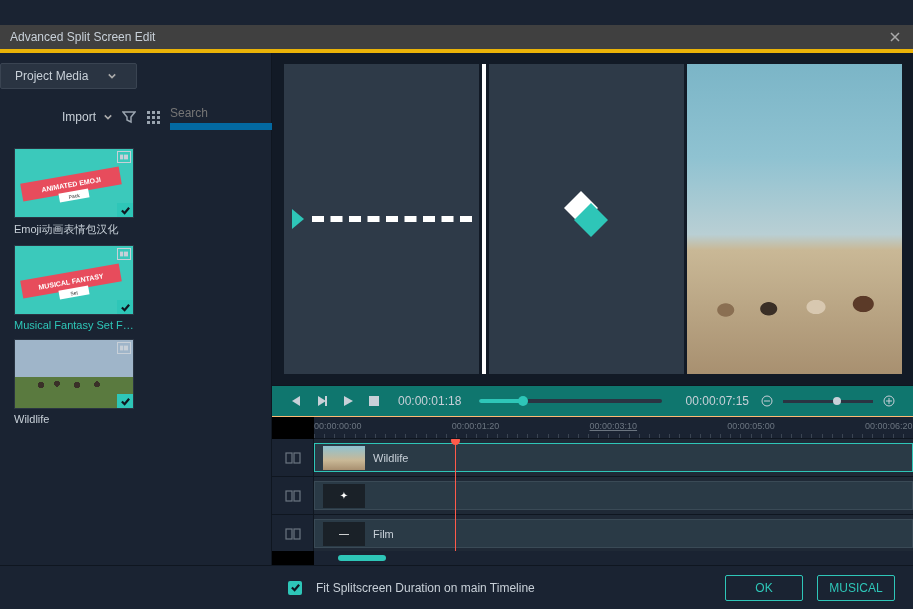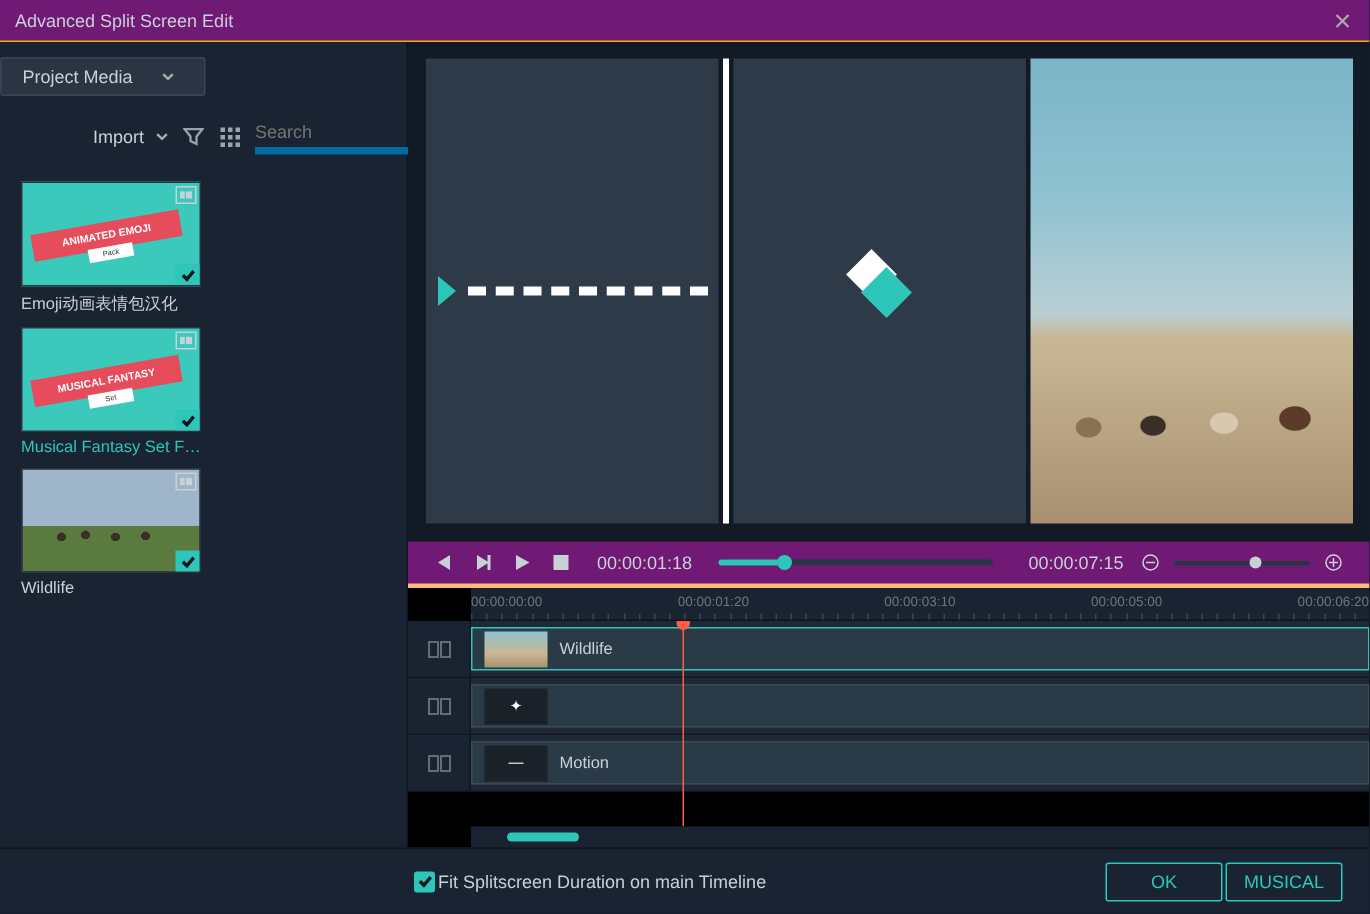--- a/index.html
+++ b/index.html
@@ -1,35 +1,35 @@
 <!DOCTYPE html>
 <html><head>
 <meta charset="utf-8">
 <style>
 * { margin: 0; padding: 0; box-sizing: border-box; font-family: "Segoe UI", Arial, sans-serif; }
 body { background: #1a2332; color: #c8d0d8; font-size: 12px; width: 913px; height: 609px; overflow: hidden; }
 .window { display: flex; flex-direction: column; height: 100%; background: #1a2332; }
-.titlebar { height: 28px; display: flex; align-items: center; justify-content: space-between; padding: 0 10px; background: #701a75; border-bottom: 1px solid #eab308; }
+.titlebar { height: 28px; display: flex; align-items: center; justify-content: space-between; padding: 0 10px; background: #404040; border-bottom: 4px solid #eab308; margin-top: 25px; }
 .close-x { width: 16px; height: 16px; cursor: pointer; color: #aaa; display:flex; align-items:center; justify-content:center; }
 .close-x svg { width:10px; height:10px; stroke:#aaa; stroke-width:1.5; }
 .body { flex: 1; display: flex; min-height: 0; }
 .sidebar { width: 272px; background: #1a2332; display: flex; flex-direction: column; border-right: 1px solid #0f1620; }
 .tabs { display: flex; gap: 0; padding: 8px 10px 0 10px; }
 .tab { padding: 6px 10px 8px; font-size: 12px; color: #9aa4af; cursor: pointer; border-bottom: 2px solid transparent; }
 .tab.active { color: #2ec6b8; border-bottom-color: #2ec6b8; }
 .dropdown-row { display:flex; padding: 10px 0; }
 .dropdown { background: #2a3442; border: 1px solid #3a4452; padding: 5px 20px 5px 14px; font-size: 12px; color:#c8d0d8; cursor:pointer; display:flex; align-items:center; gap:20px; border-radius:2px; }
 .chev { display:inline-block; }
 .chev svg { width:8px; height:8px; stroke:#aaa; stroke-width:2; fill:none; }
 .toolbar-row { display:flex; align-items:center; gap:10px; padding: 4px 14px 8px; margin-left: 48px; }
 .import-btn { display:flex; align-items:center; gap:8px; font-size:12px; color:#c8d0d8; cursor:pointer; }
 .tbicon { width:16px; height:16px; display:flex; align-items:center; justify-content:center; cursor:pointer; }
 .tbicon svg { width:14px; height:14px; stroke:#9aa4af; fill:none; stroke-width:1.5; }
 .tbicon.grid svg rect { fill:#9aa4af; stroke:none; }
-.search { flex:1; display:flex; background:transparent; border-bottom:5px solid #0369a1; padding:2px 0; }
+.search { flex:1; display:flex; background:transparent; border-bottom:7px solid #0369a1; padding:2px 0; }
 .search input { flex:1; background:transparent; border:none; outline:none; color:#c8d0d8; font-size:12px; }
 .clips { padding: 10px 14px; display:flex; flex-direction:column; gap:8px; overflow:auto; }
 .clip { width: 120px; }
 .thumb { width:120px; height:70px; position:relative; background:#3bc9bb; border:1px solid #2a3442; }
 .thumb .ribbon { position:absolute; top:26px; left:6px; width:100px; height:18px; background:#e74c5c; transform:rotate(-10deg); display:flex; align-items:center; justify-content:center; font-size:7px; font-weight:bold; color:#fff; }
 .thumb .subribbon { position:absolute; top:42px; left:44px; width:30px; height:9px; background:#fff; transform:rotate(-10deg); font-size:5px; color:#333; display:flex; align-items:center; justify-content:center; }
 .thumb .corner { position:absolute; top:2px; right:2px; width:14px; height:12px; border:1px solid #c8d0d8; display:flex; align-items:center; justify-content:center; }
 .thumb .corner svg { width:8px; height:6px; fill:#c8d0d8; }
 .thumb .check { position:absolute; bottom:0; right:0; width:16px; height:14px; background:#2ec6b8; display:flex; align-items:center; justify-content:center; }
 .thumb .check svg { width:9px; height:9px; stroke:#0f1620; stroke-width:2.5; fill:none; }
@@ -43,21 +43,21 @@
 .panel { width:195px; height:100%; background:#2e3a48; position:relative; }
 .panel.left::before { content:""; position:absolute; left:8px; top:50%; transform:translateY(-50%); width:0; height:0; border-left:12px solid #2ec6b8; border-top:10px solid transparent; border-bottom:10px solid transparent; }
 .panel.left::after { content:""; position:absolute; left:28px; top:50%; transform:translateY(-50%); width:160px; height:0; border-top:6px dashed #fff; }
 .panel.mid { display:flex; align-items:center; justify-content:center; }
 .diamond { position:relative; width:34px; height:34px; }
 .diamond::before { content:""; position:absolute; width:24px; height:24px; background:#fff; transform:rotate(45deg); top:-6px; left:0; }
 .diamond::after { content:""; position:absolute; width:24px; height:24px; background:#2ec6b8; transform:rotate(45deg); top:6px; left:10px; }
 .divider { width:4px; background:#fff; }
 .panel.right { width:215px; background: linear-gradient(to bottom, #7bb5c7 0%, #8fc2d1 30%, #b9cfd4 55%, #c9b896 60%, #a89070 100%); overflow:hidden; }
 .panel.right::after { content:""; position:absolute; bottom:40px; left:0; right:0; height:60px; background: radial-gradient(ellipse 18px 14px at 82% 50%, #5b3a28 0 10px, transparent 11px), radial-gradient(ellipse 16px 12px at 60% 55%, #d8c8b0 0 9px, transparent 10px), radial-gradient(ellipse 14px 11px at 38% 58%, #3a2f26 0 8px, transparent 9px), radial-gradient(ellipse 14px 11px at 18% 60%, #8a6f52 0 8px, transparent 9px); }
-.transport { height:32px; background:#701a75; display:flex; align-items:center; gap:10px; padding:0 16px; border-top:1px solid #0f1620; border-bottom:3px solid #fdba74; }
+.transport { height:32px; background:#0f766e; display:flex; align-items:center; gap:10px; padding:0 16px; border-top:1px solid #0f1620; border-bottom:1px solid #fdba74; }
 .ticon { width:16px; height:16px; display:flex; align-items:center; justify-content:center; cursor:pointer; }
 .ticon svg { width:12px; height:12px; fill:#c8d0d8; }
 .timecode { font-size:12px; color:#c8d0d8; margin-left:6px; }
 .scrubber { flex:1; height:4px; background:#2a3442; position:relative; margin:0 8px; border-radius:2px; }
 .scrubber .fill { position:absolute; left:0; top:0; bottom:0; background:#2ec6b8; border-radius:2px; }
 .scrubber .dot { position:absolute; top:50%; transform:translate(-50%,-50%); width:10px; height:10px; background:#2ec6b8; border-radius:50%; }
 .zoom { display:flex; align-items:center; gap:8px; }
 .zoombar { width:90px; height:3px; background:#2a3442; position:relative; }
 .zoombar .dot { position:absolute; top:50%; transform:translate(-50%,-50%); width:8px; height:8px; background:#c8d0d8; border-radius:50%; }
 .timeline-area { flex:1; display:flex; flex-direction:column; background:#000000; overflow:hidden; }
@@ -72,21 +72,21 @@
 .track-head svg { width:16px; height:12px; stroke:#6b7580; fill:none; stroke-width:1.2; }
 .track-body { flex:1; position:relative; height:100%; }
 .clip-block { position:absolute; top:4px; bottom:4px; background:#2a3a46; border:1px solid #3a4a56; display:flex; align-items:center; gap:8px; padding:0 8px; overflow:hidden; }
 .clip-block.sel { border-color:#2ec6b8; }
 .clip-thumb { width:42px; height:24px; background:#4a5a66; flex-shrink:0; }
 .clip-thumb.beach { background: linear-gradient(to bottom, #8fc2d1 0%, #c9b896 60%, #a89070 100%); }
 .clip-thumb.dark { background:#1a2128; display:flex; align-items:center; justify-content:center; color:#fff; font-size:10px; }
 .clip-name { font-size:11px; color:#c8d0d8; white-space:nowrap; }
 .hscroll { height:14px; background:#1a2332; position:relative; margin-left:42px; }
 .hscroll .thumb-bar { position:absolute; top:4px; height:6px; background:#2ec6b8; border-radius:3px; }
-.footer { height:44px; background:#1a2332; border-top:1px solid #0f1620; display:flex; align-items:center; padding:0 18px; gap:2px; }
+.footer { height:44px; background:#1a2332; border-top:1px solid #0f1620; display:flex; align-items:center; padding:0 18px; gap:14px; }
 .spacer { flex:1; }
 .checkbox { width:14px; height:14px; background:#2ec6b8; border-radius:2px; display:flex; align-items:center; justify-content:center; cursor:pointer; }
 .checkbox svg { width:9px; height:9px; stroke:#0f1620; stroke-width:2.5; fill:none; }
 .btn { min-width:78px; height:26px; border:1px solid #2ec6b8; background:transparent; color:#2ec6b8; font-size:12px; cursor:pointer; display:flex; align-items:center; justify-content:center; border-radius:2px; }
 </style>
 </head>
 <body>
 
 <div class="window">
   <div class="titlebar">
@@ -260,21 +260,21 @@
                 <path d="M3 6h6M6 3v6" stroke="#c8d0d8"></path>
               </svg>
             </span>
         </div>
       </div>
 
       <div class="timeline-area">
         <div class="ruler" id="ruler">
             <span class="tick" style="left: 0%;">00:00:00:00</span>
             <span class="tick" style="left: 23%;">00:00:01:20</span>
-            <span class="tick" style="left: 46%;">00:00:03:10</span>
+            <span class="tick" style="left: 46%; text-decoration: underline;">00:00:03:10</span>
             <span class="tick" style="left: 69%;">00:00:05:00</span>
             <span class="tick" style="left: 92%;">00:00:06:20</span>
             <div class="minor" style="left: 0%;"></div>
             <div class="minor" style="left: 1.69492%;"></div>
             <div class="minor" style="left: 3.38983%;"></div>
             <div class="minor" style="left: 5.08475%;"></div>
             <div class="minor" style="left: 6.77966%;"></div>
             <div class="minor" style="left: 8.47458%;"></div>
             <div class="minor" style="left: 10.1695%;"></div>
             <div class="minor" style="left: 11.8644%;"></div>
@@ -362,21 +362,21 @@
             <div class="track">
               <div class="track-head">
                 <svg viewBox="0 0 16 12">
                   <rect x="1" y="1" width="6" height="10"></rect>
                   <rect x="9" y="1" width="6" height="10"></rect>
                 </svg>
               </div>
               <div class="track-body">
                 <div class="clip-block" style="left: 0%; width: 100%;">
                   <div class="clip-thumb dark">—</div>
-                  <span class="clip-name">Motion</span>
+                  <span class="clip-name">Film</span>
                 </div>
               </div>
             </div>
           </div>
         <div class="hscroll">
           <div class="thumb-bar" style="left:4%; width:8%"></div>
         </div>
       </div>
     </div>
   </div>

